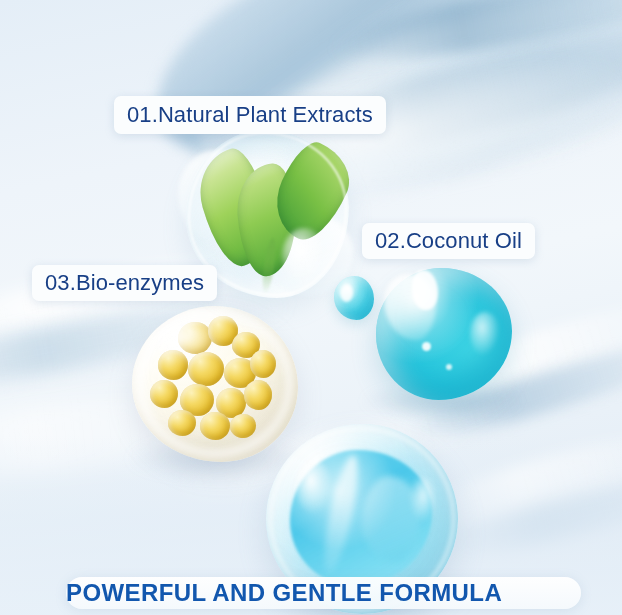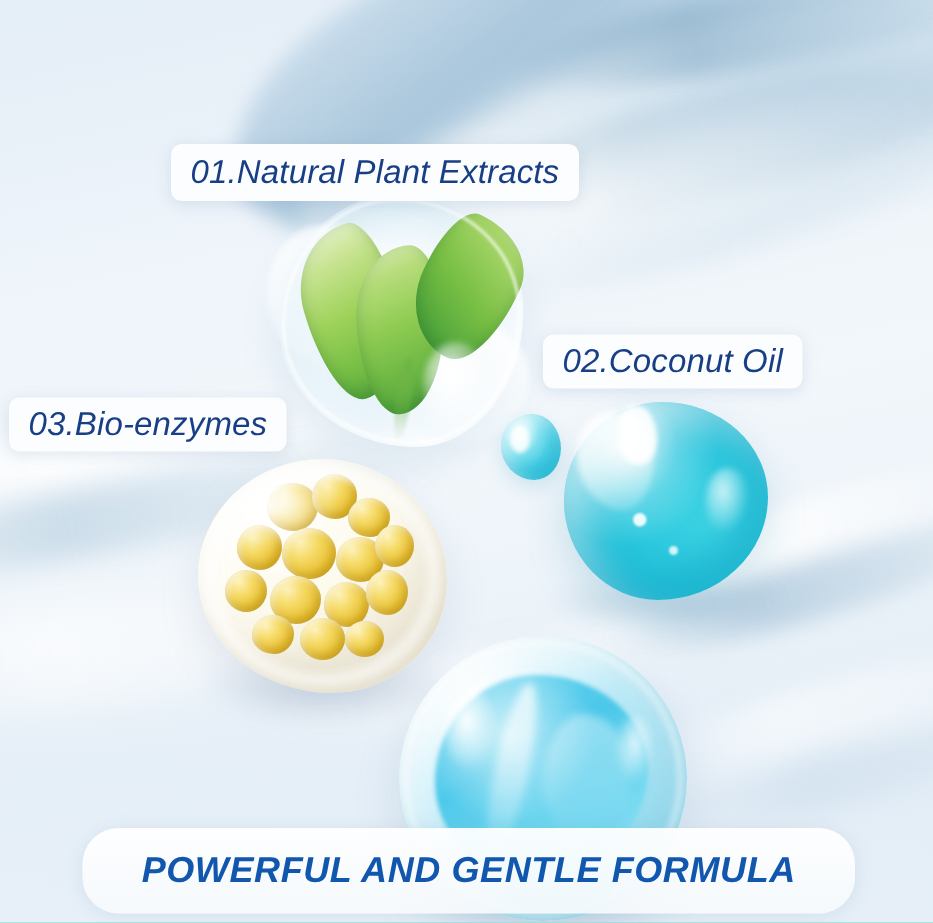--- a/index.html
+++ b/index.html
@@ -9,22 +9,21 @@
     background: #ffffff;
   }
   * { box-sizing: border-box; }
 
   .poster {
     position: relative;
     width: 622px;
     height: 615px;
     overflow: hidden;
     font-family: "Liberation Sans", sans-serif;
-    background: #14b8a6;
-    font-style: italic;
+    background: #a21caf;
   }
 
   
   .bg-base {
     position: absolute;
     inset: 0;
     background:
       linear-gradient(168deg, #e4eef7 0%, #eef4fa 26%, #f2f7fb 48%, #e9f1f8 72%, #dfe9f3 100%);
   }
   
@@ -485,33 +484,33 @@
     line-height: 1;
     letter-spacing: 0.1px;
     white-space: nowrap;
     display: flex;
     align-items: center;
     padding: 0 13px;
     box-shadow: 0 2px 10px rgba(120,150,180,0.22);
   }
   #label-01 { left: 114px; top: 96px;  height: 38px; }
   #label-02 { left: 362px; top: 223px; height: 36px; }
-  #label-03 { left: 6px;  top: 265px; height: 36px; }
+  #label-03 { left: 32px;  top: 265px; height: 36px; }
   #label-04 { left: 301px; top: 389px; height: 36px; }
 
   
   .footer-banner {
     position: absolute;
-    left: 55px; bottom: 6px;
-    width: 515px; height: 57px;
+    left: 66px; bottom: 6px;
+    width: 515px; height: 32px;
     border-radius: 24px;
     background: linear-gradient(180deg, rgba(255,255,255,0.95) 0%, rgba(246,250,253,0.92) 100%);
     display: flex;
     align-items: center;
-    justify-content: center;
+    justify-content: flex-start;
     box-shadow: 0 2px 12px rgba(120,155,190,0.18);
   }
   .footer-text {
     color: #1257ae;
     font-size: 24px;
     font-weight: bold;
     letter-spacing: 0.4px;
     white-space: nowrap;
   }
 </style>

